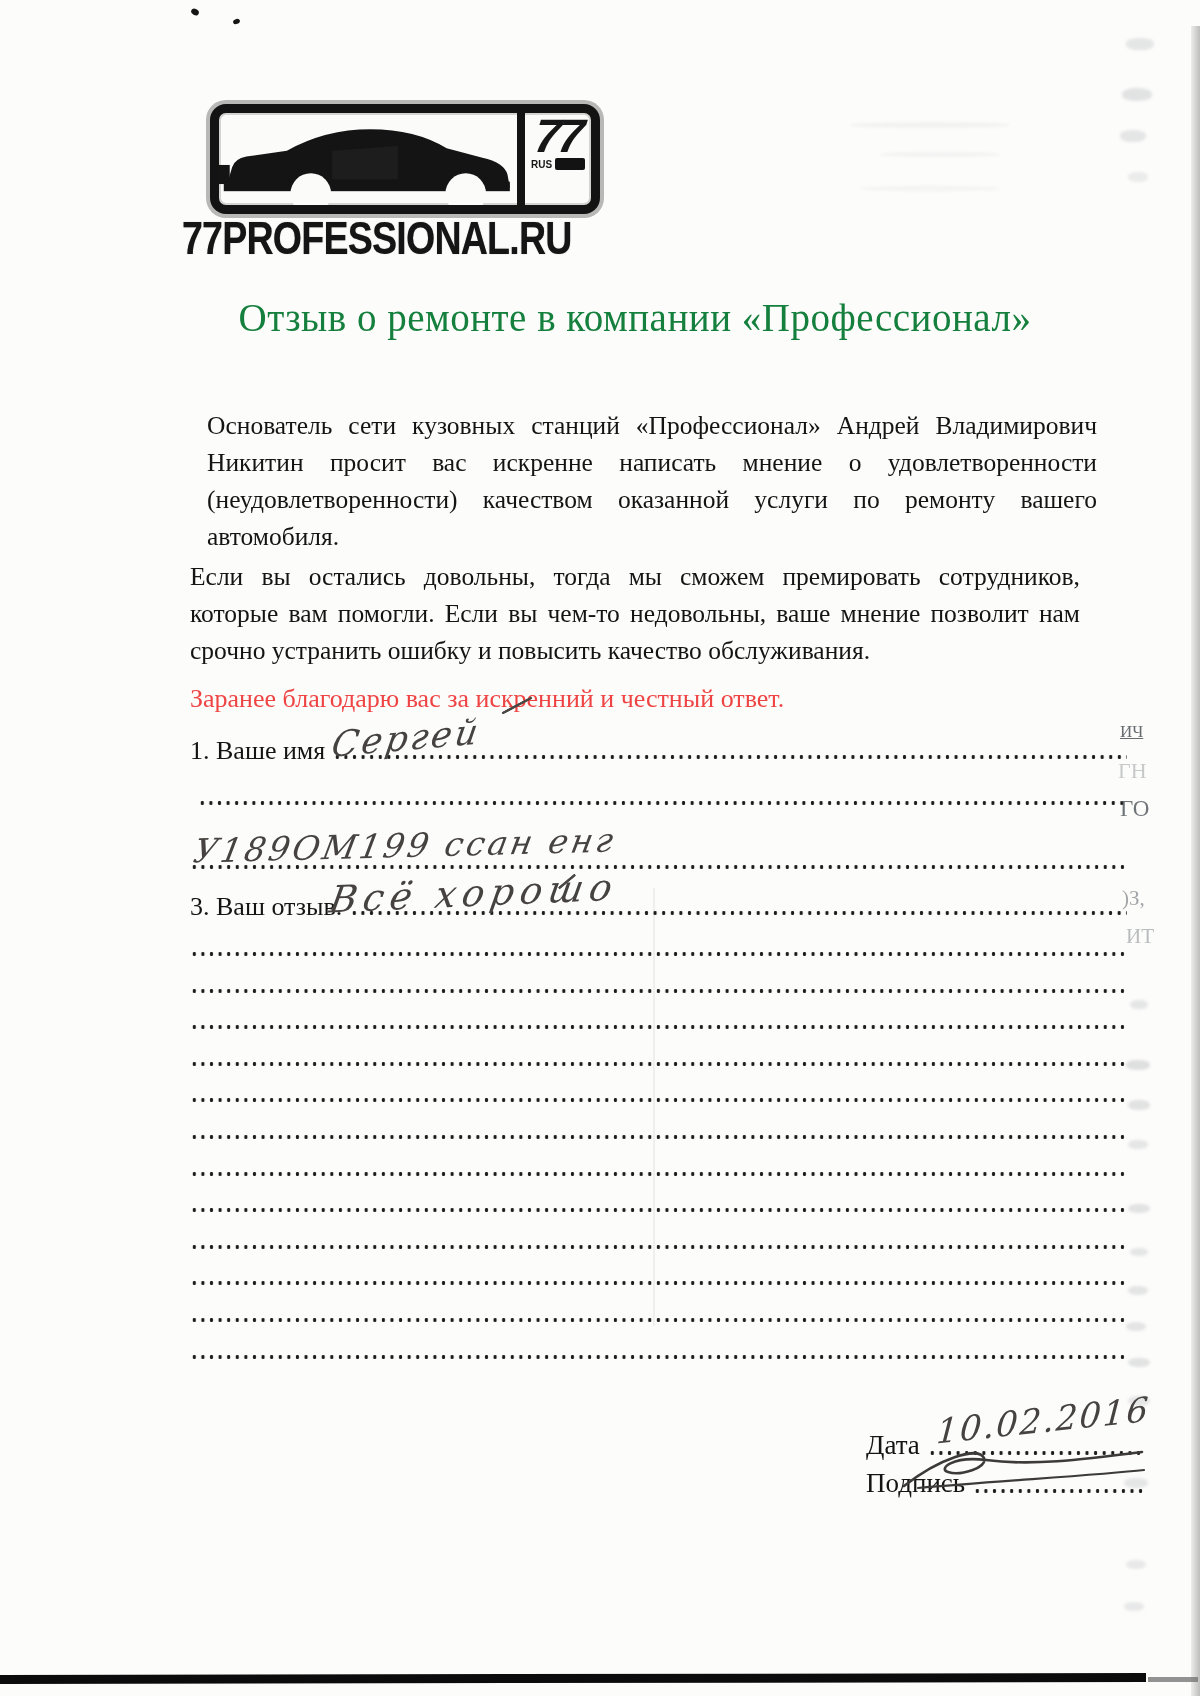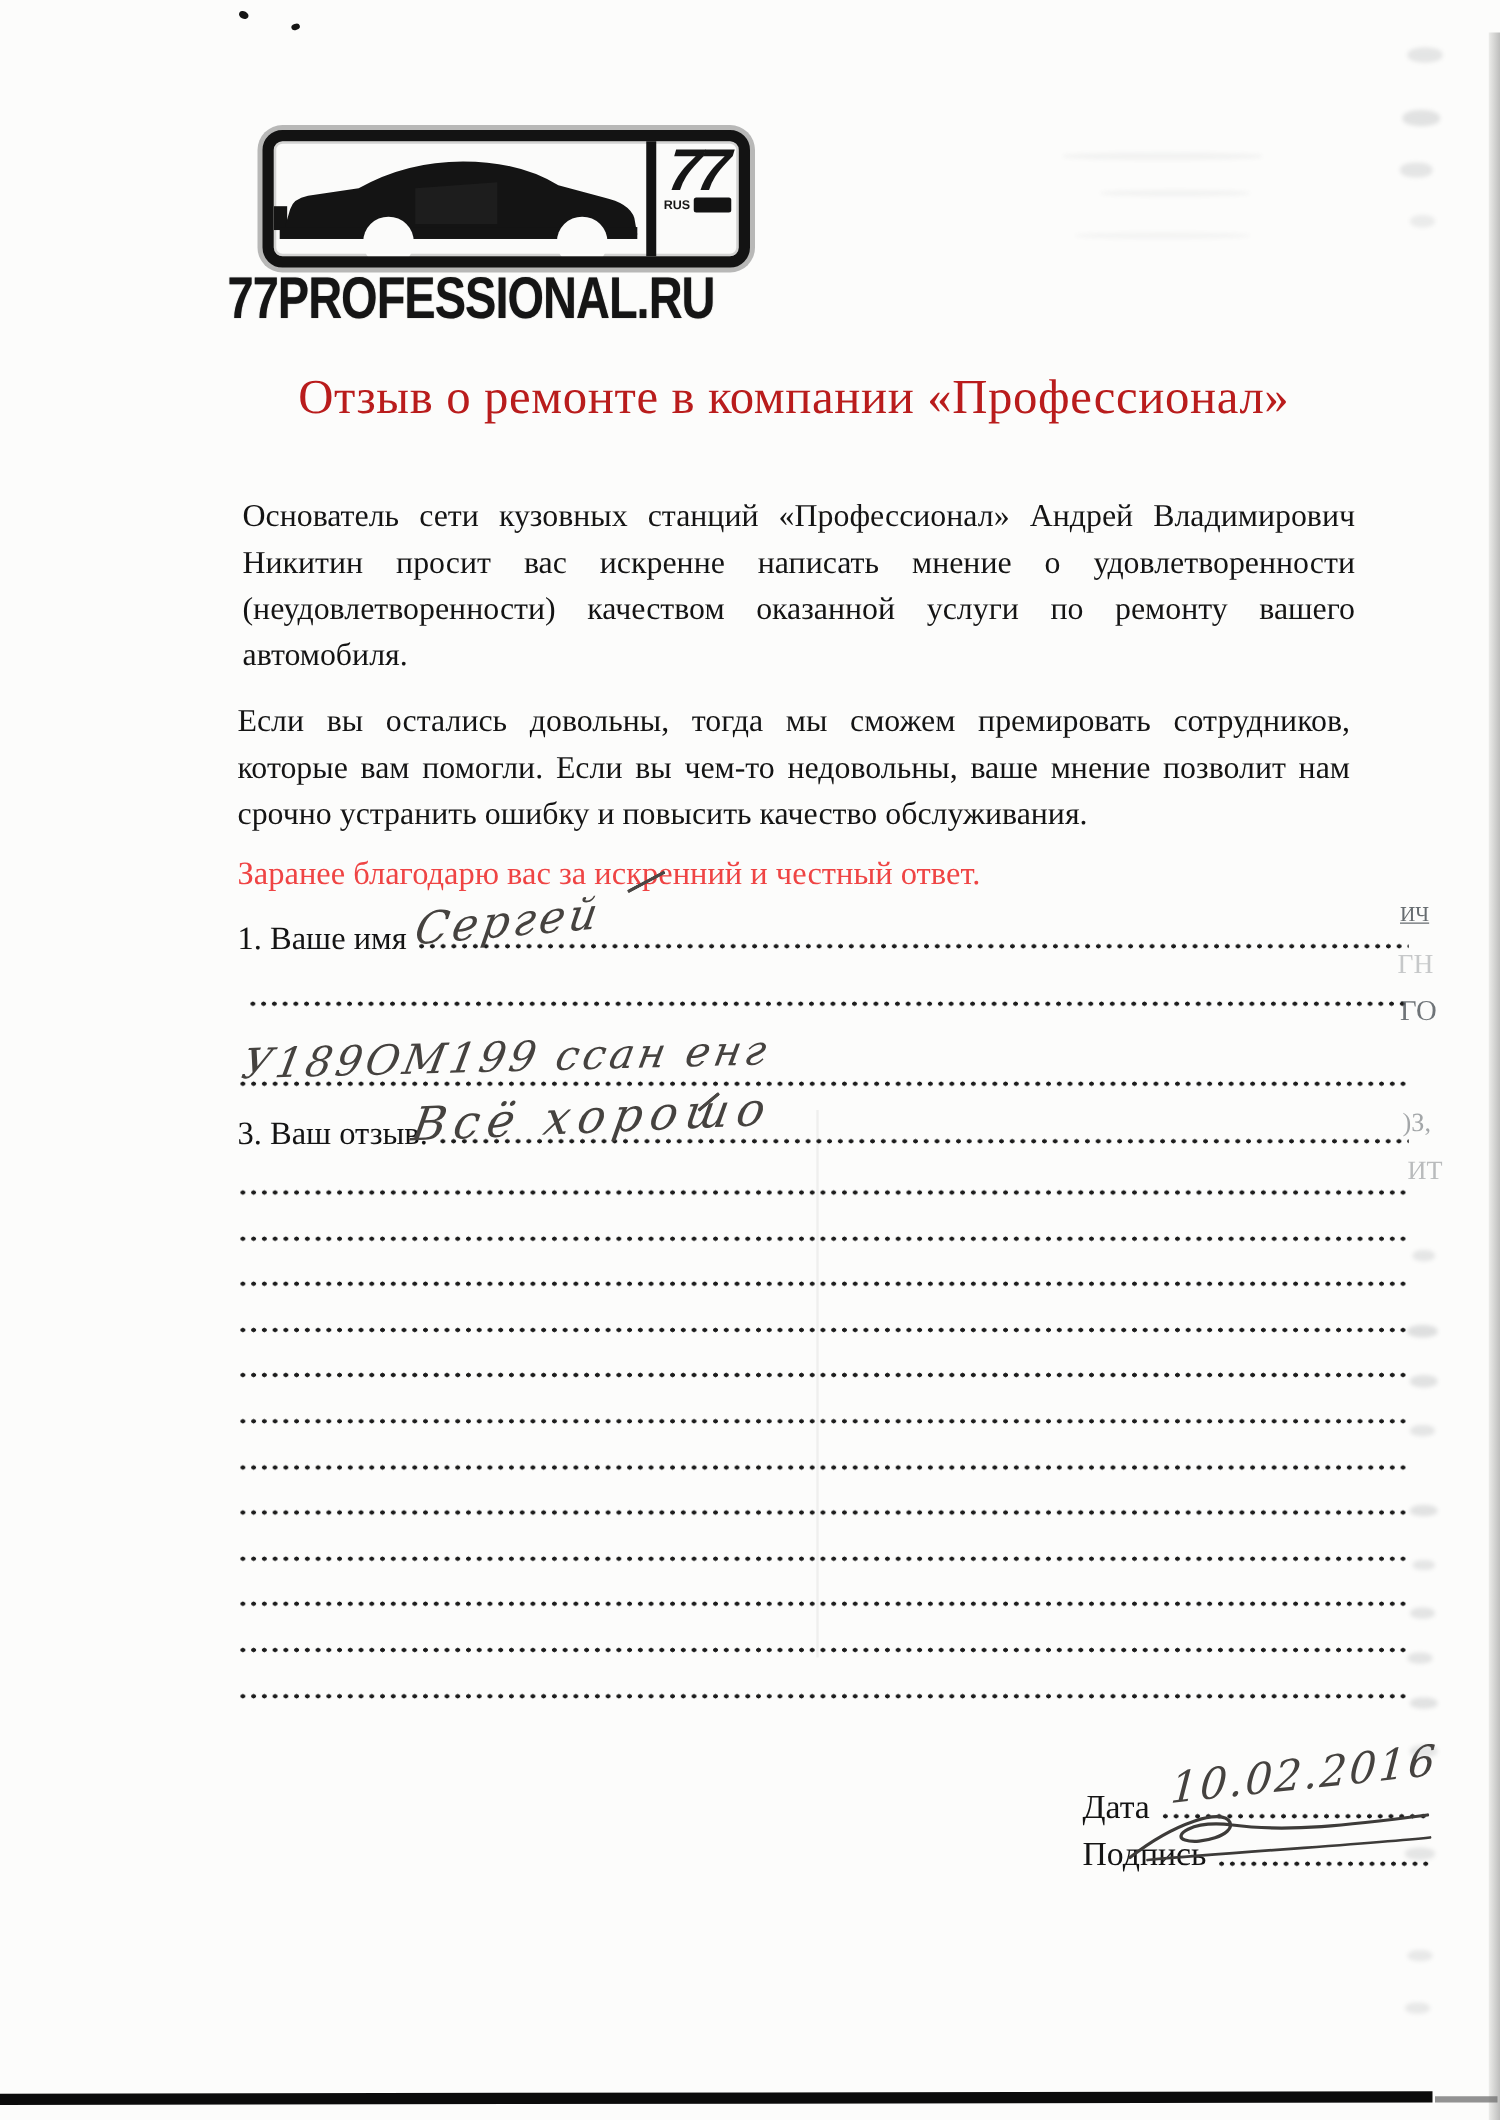--- a/index.html
+++ b/index.html
@@ -38,21 +38,21 @@
   .brand{
     position:absolute; left:182px; top:210px;
     font-family:"Liberation Sans", sans-serif; font-weight:bold;
     font-size:47px; letter-spacing:-1px; color:#151515; white-space:nowrap;
     transform:scaleX(.8); transform-origin:left top;
     text-shadow:0 0 1px rgba(40,40,40,.55);
   }
   
   .title{
     position:absolute; left:190px; top:295px; width:890px;
-    font-size:39px; letter-spacing:.5px; text-align:center; white-space:nowrap; color:#b91c1c;
+    font-size:39px; letter-spacing:.5px; text-align:center; white-space:nowrap; color:#15803d;
   }
   .para{
     position:absolute; left:190px; width:890px;
     font-size:25.5px; line-height:37px; text-align:justify; color:#141414;
   }
   .line-single{position:absolute; left:190px; font-size:26px; white-space:nowrap; color:#ef4444;}
   .fieldrow{
     position:absolute; left:190px; width:937px;
     display:flex; align-items:flex-end;
   }
@@ -110,21 +110,21 @@
       <div class="plate-sub">
         <span class="plate-rus">RUS</span>
         <span class="plate-flag"></span>
       </div>
     </div>
   </div>
   <div class="brand">77PROFESSIONAL.RU</div>
 
   <h1 class="title" style="margin:0; font-weight:normal;">Отзыв о ремонте в компании «Профессионал»</h1>
 
-  <p class="para" style="top:390px; margin:4px;">Основатель сети кузовных станций «Профессионал» Андрей Владимирович Никитин просит вас искренне написать мнение о удовлетворенности (неудовлетворенности) качеством оказанной услуги по ремонту вашего автомобиля.</p>
+  <p class="para" style="top:390px; margin:17px;">Основатель сети кузовных станций «Профессионал» Андрей Владимирович Никитин просит вас искренне написать мнение о удовлетворенности (неудовлетворенности) качеством оказанной услуги по ремонту вашего автомобиля.</p>
   <p class="para" style="top:558px; margin:0;">Если вы остались довольны, тогда мы сможем премировать сотрудников, которые вам помогли. Если вы чем-то недовольны, ваше мнение позволит нам срочно устранить ошибку и повысить качество обслуживания.</p>
   <div class="line-single" style="top:684px;">Заранее благодарю вас за искренний и честный ответ.</div>
 
   <div class="fieldrow" style="top:736px;">
     <span class="label">1. Ваше имя</span>
     <span class="dots"></span>
   </div>
   <div class="hand hand-name">Сергей</div>
   <div class="pen-stroke" style="left:500px; top:704px; width:34px; transform:rotate(-28deg);"></div>
 

